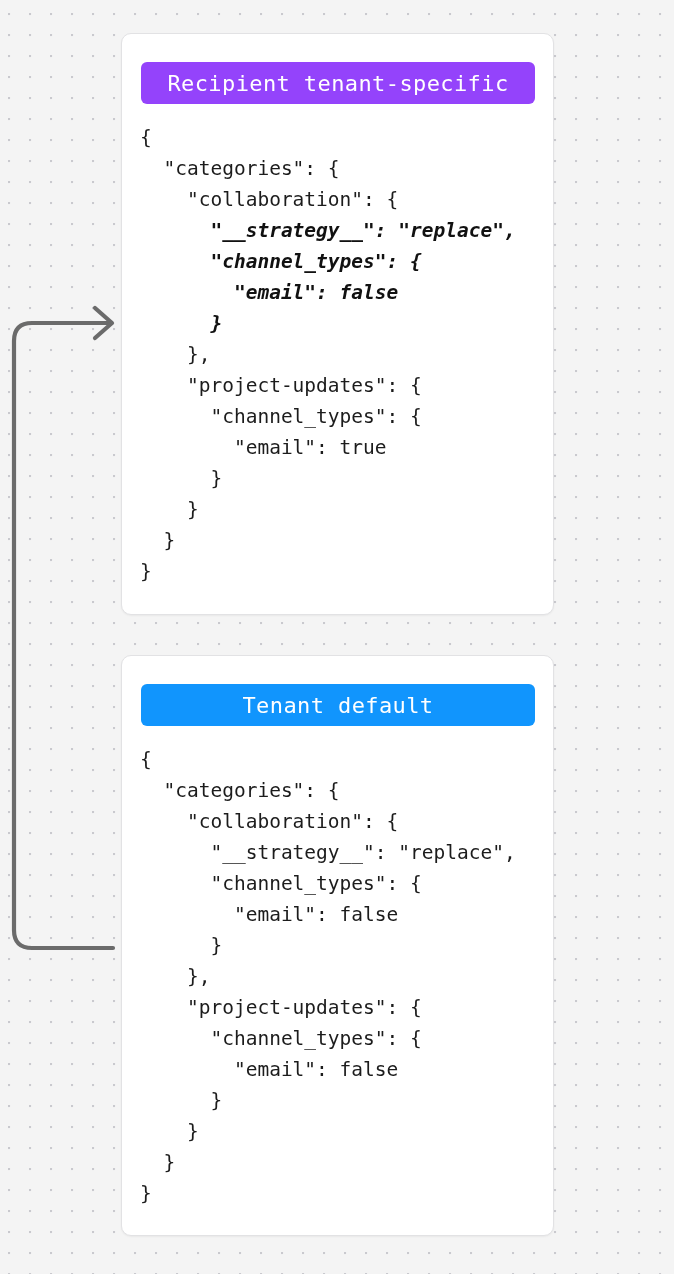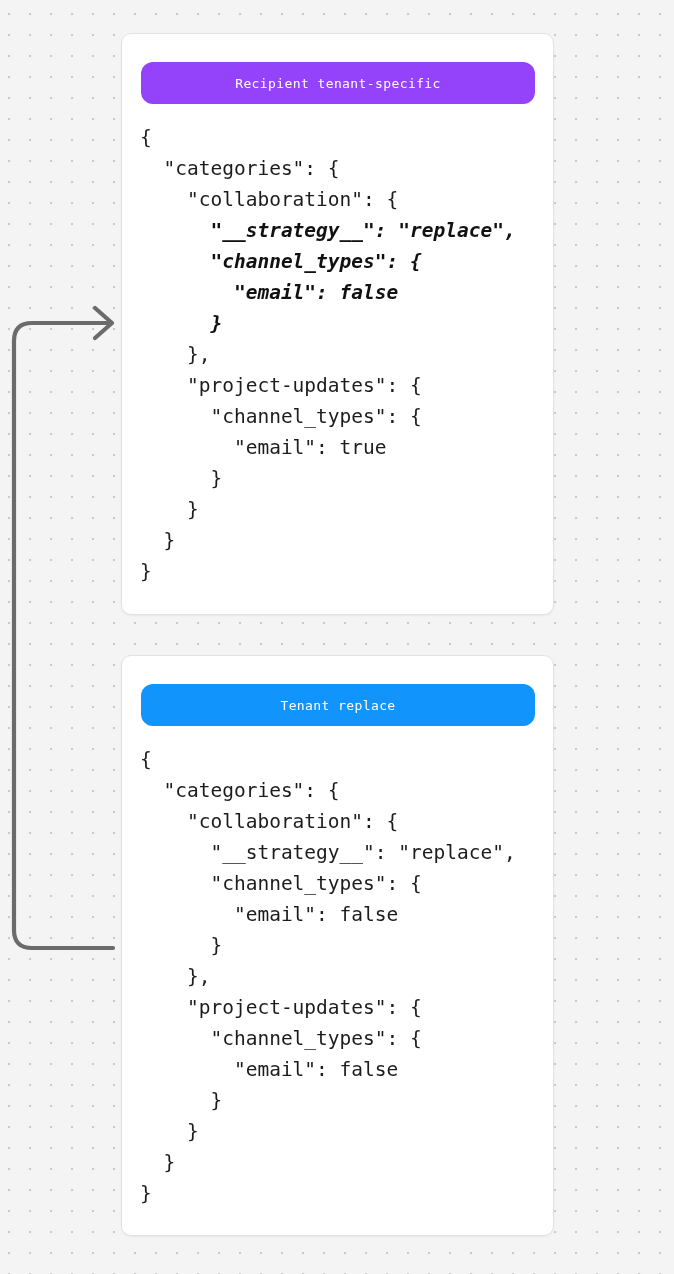--- a/index.html
+++ b/index.html
@@ -50,27 +50,27 @@
 
   #card-recipient { left: 121px; top: 33px;  width: 433px; height: 582px; }
   #card-tenant    { left: 121px; top: 655px; width: 433px; height: 581px; }
 
   .card-badge {
     position: absolute;
     left: 19px;
     top: 28px;
     width: 394px;
     height: 42px;
-    border-radius: 12px;
+    border-radius: 6px;
     display: flex;
     align-items: center;
     justify-content: center;
     color: #ffffff;
     font-family: "DejaVu Sans Mono", monospace;
-    font-size: 13px;
+    font-size: 22px;
     letter-spacing: 0.4px;
     white-space: nowrap;
   }
 
   .badge-purple { background-color: #9443fb; }
   .badge-blue   { background-color: #1195fd; }
 
   .code-block {
     position: absolute;
     left: 18px;
@@ -99,17 +99,17 @@
     <path d="M 113 948 L 32 948 Q 14 948 14 930 L 14 341 Q 14 323 32 323 L 108 323" fill="none" stroke="#6b6b6b" stroke-width="4.2" stroke-linecap="round" stroke-linejoin="round"></path>
     <path d="M 95 308 L 112 323 L 95 338" fill="none" stroke="#6b6b6b" stroke-width="4.2" stroke-linecap="round" stroke-linejoin="round"></path>
   </svg>
 
   <div class="card" id="card-recipient">
     <div class="card-badge badge-purple" style="background-color: rgb(148, 67, 251);">Recipient tenant-specific</div>
     <div class="code-block"><span class="code-line">{</span><span class="code-line">  "categories": {</span><span class="code-line">    "collaboration": {</span><span class="code-line hl">      "__strategy__": "replace",</span><span class="code-line hl">      "channel_types": {</span><span class="code-line hl">        "email": false</span><span class="code-line hl">      }</span><span class="code-line">    },</span><span class="code-line">    "project-updates": {</span><span class="code-line">      "channel_types": {</span><span class="code-line">        "email": true</span><span class="code-line">      }</span><span class="code-line">    }</span><span class="code-line">  }</span><span class="code-line">}</span></div>
   </div>
 
   <div class="card" id="card-tenant">
-    <div class="card-badge badge-blue" style="background-color: rgb(17, 149, 253);">Tenant replace</div>
+    <div class="card-badge badge-blue" style="background-color: rgb(17, 149, 253);">Tenant default</div>
     <div class="code-block"><span class="code-line">{</span><span class="code-line">  "categories": {</span><span class="code-line">    "collaboration": {</span><span class="code-line">      "__strategy__": "replace",</span><span class="code-line">      "channel_types": {</span><span class="code-line">        "email": false</span><span class="code-line">      }</span><span class="code-line">    },</span><span class="code-line">    "project-updates": {</span><span class="code-line">      "channel_types": {</span><span class="code-line">        "email": false</span><span class="code-line">      }</span><span class="code-line">    }</span><span class="code-line">  }</span><span class="code-line">}</span></div>
   </div>
 
 </div>
 
 </body></html>

